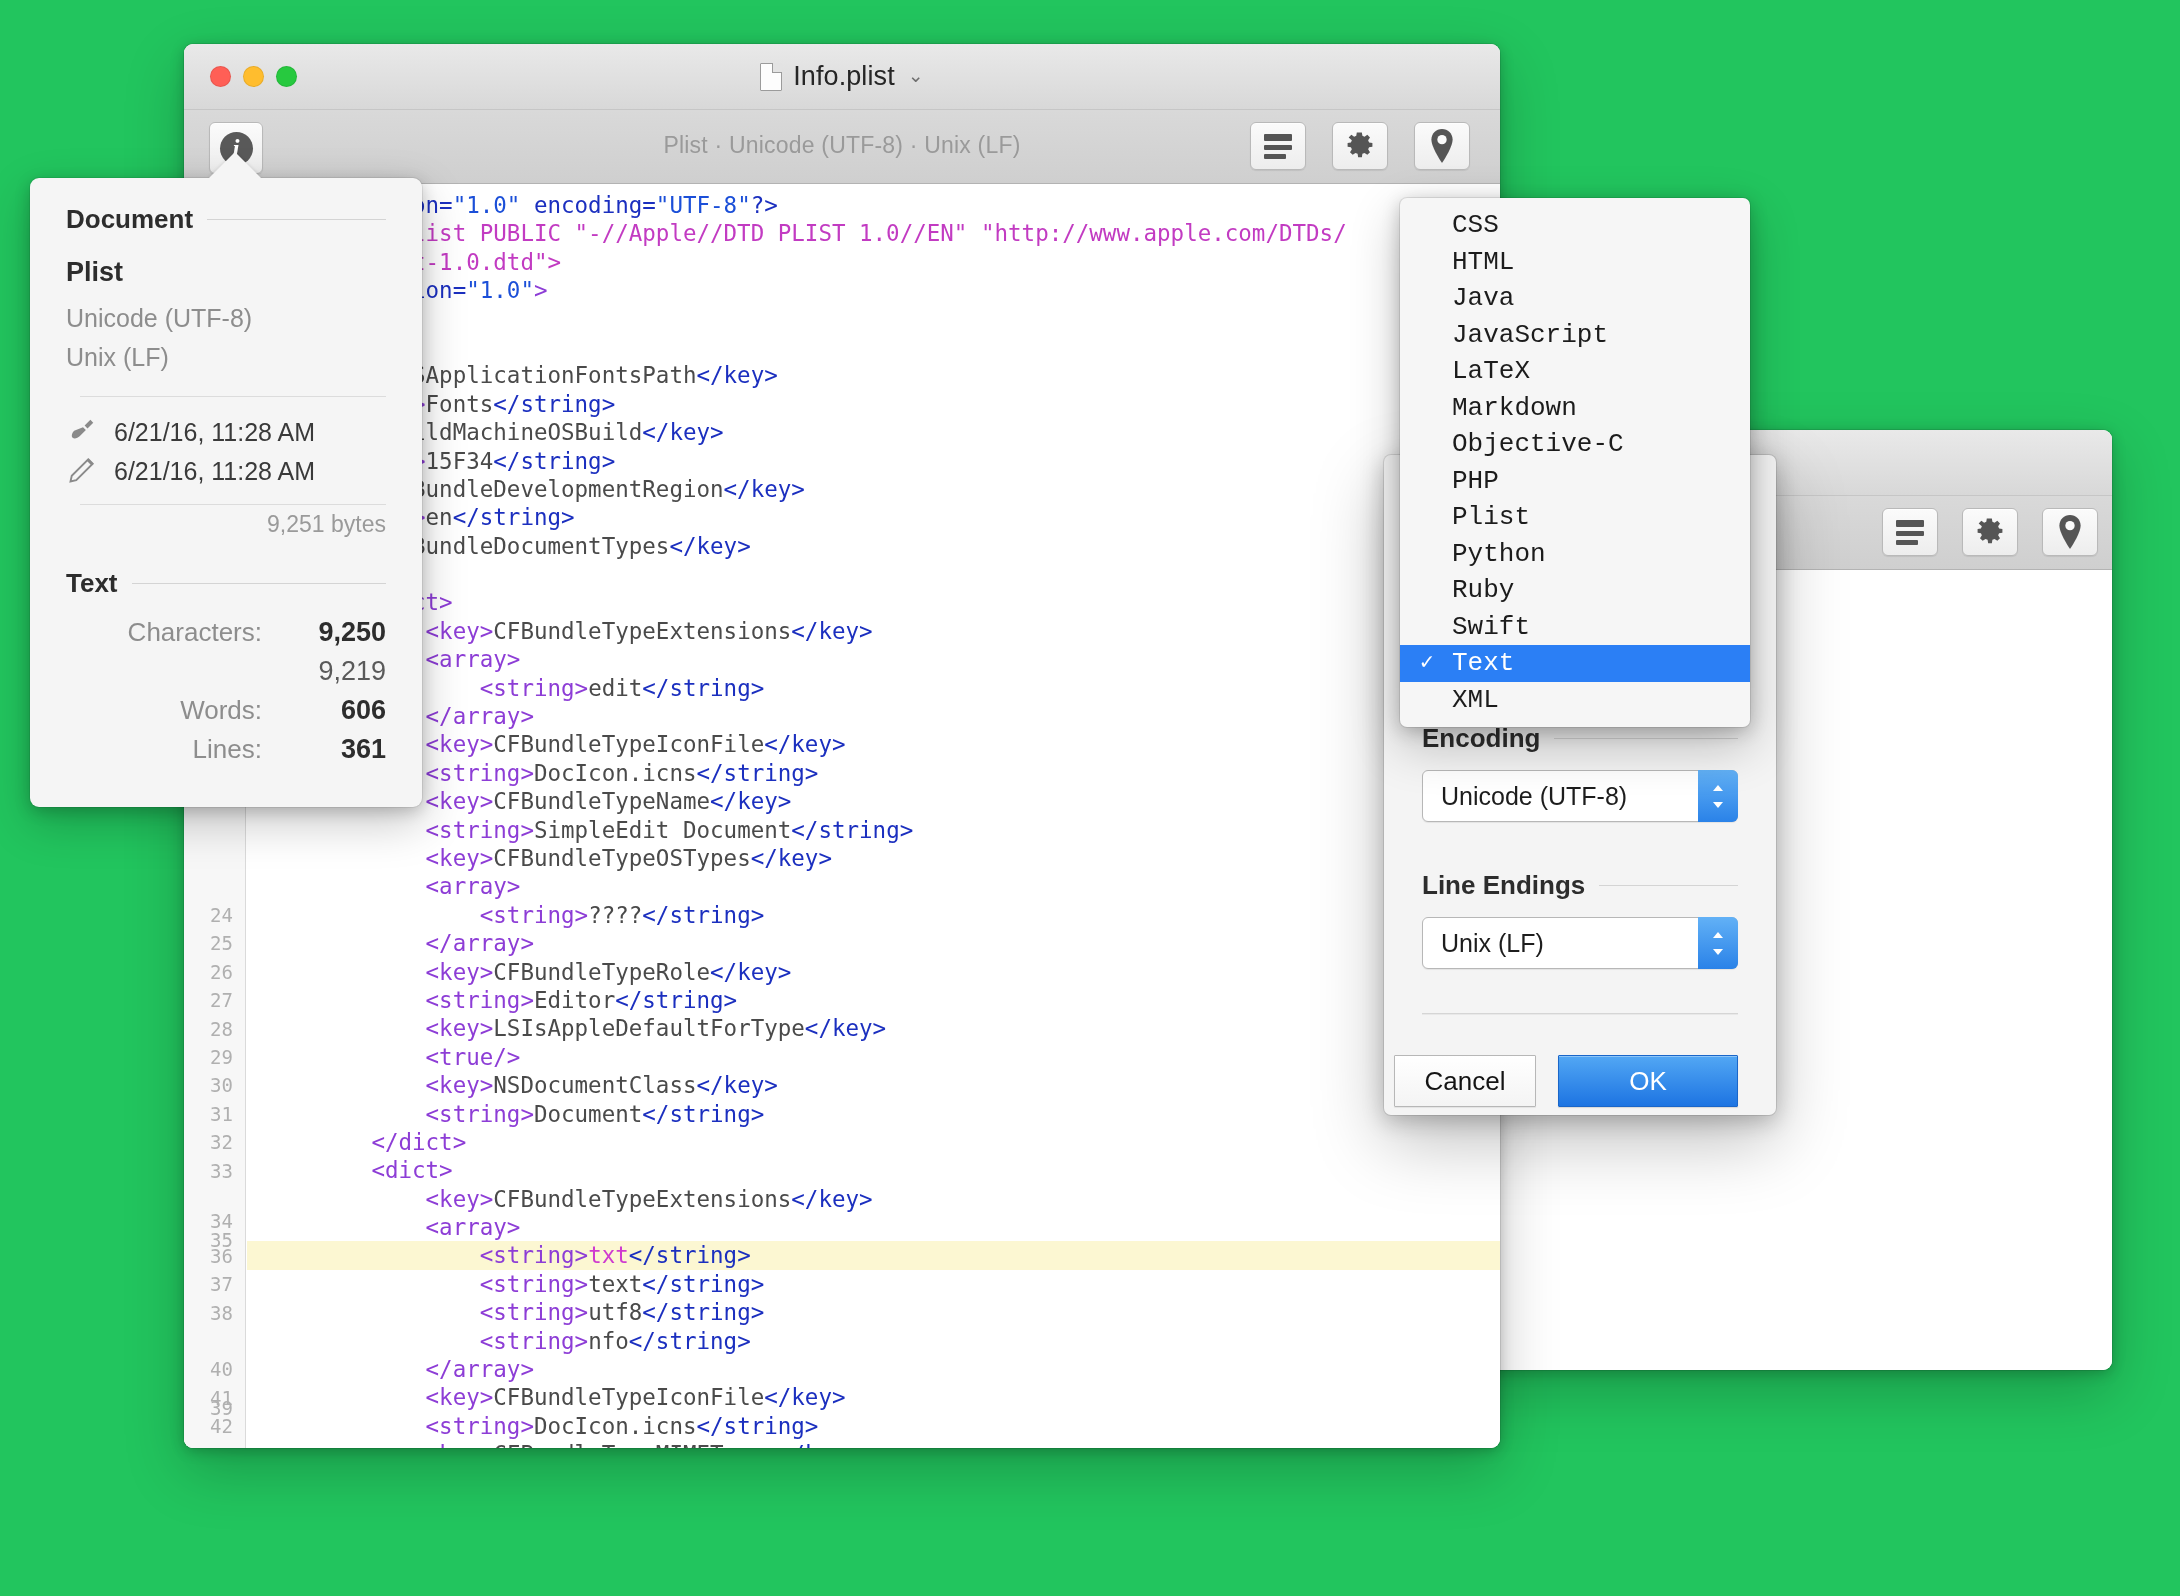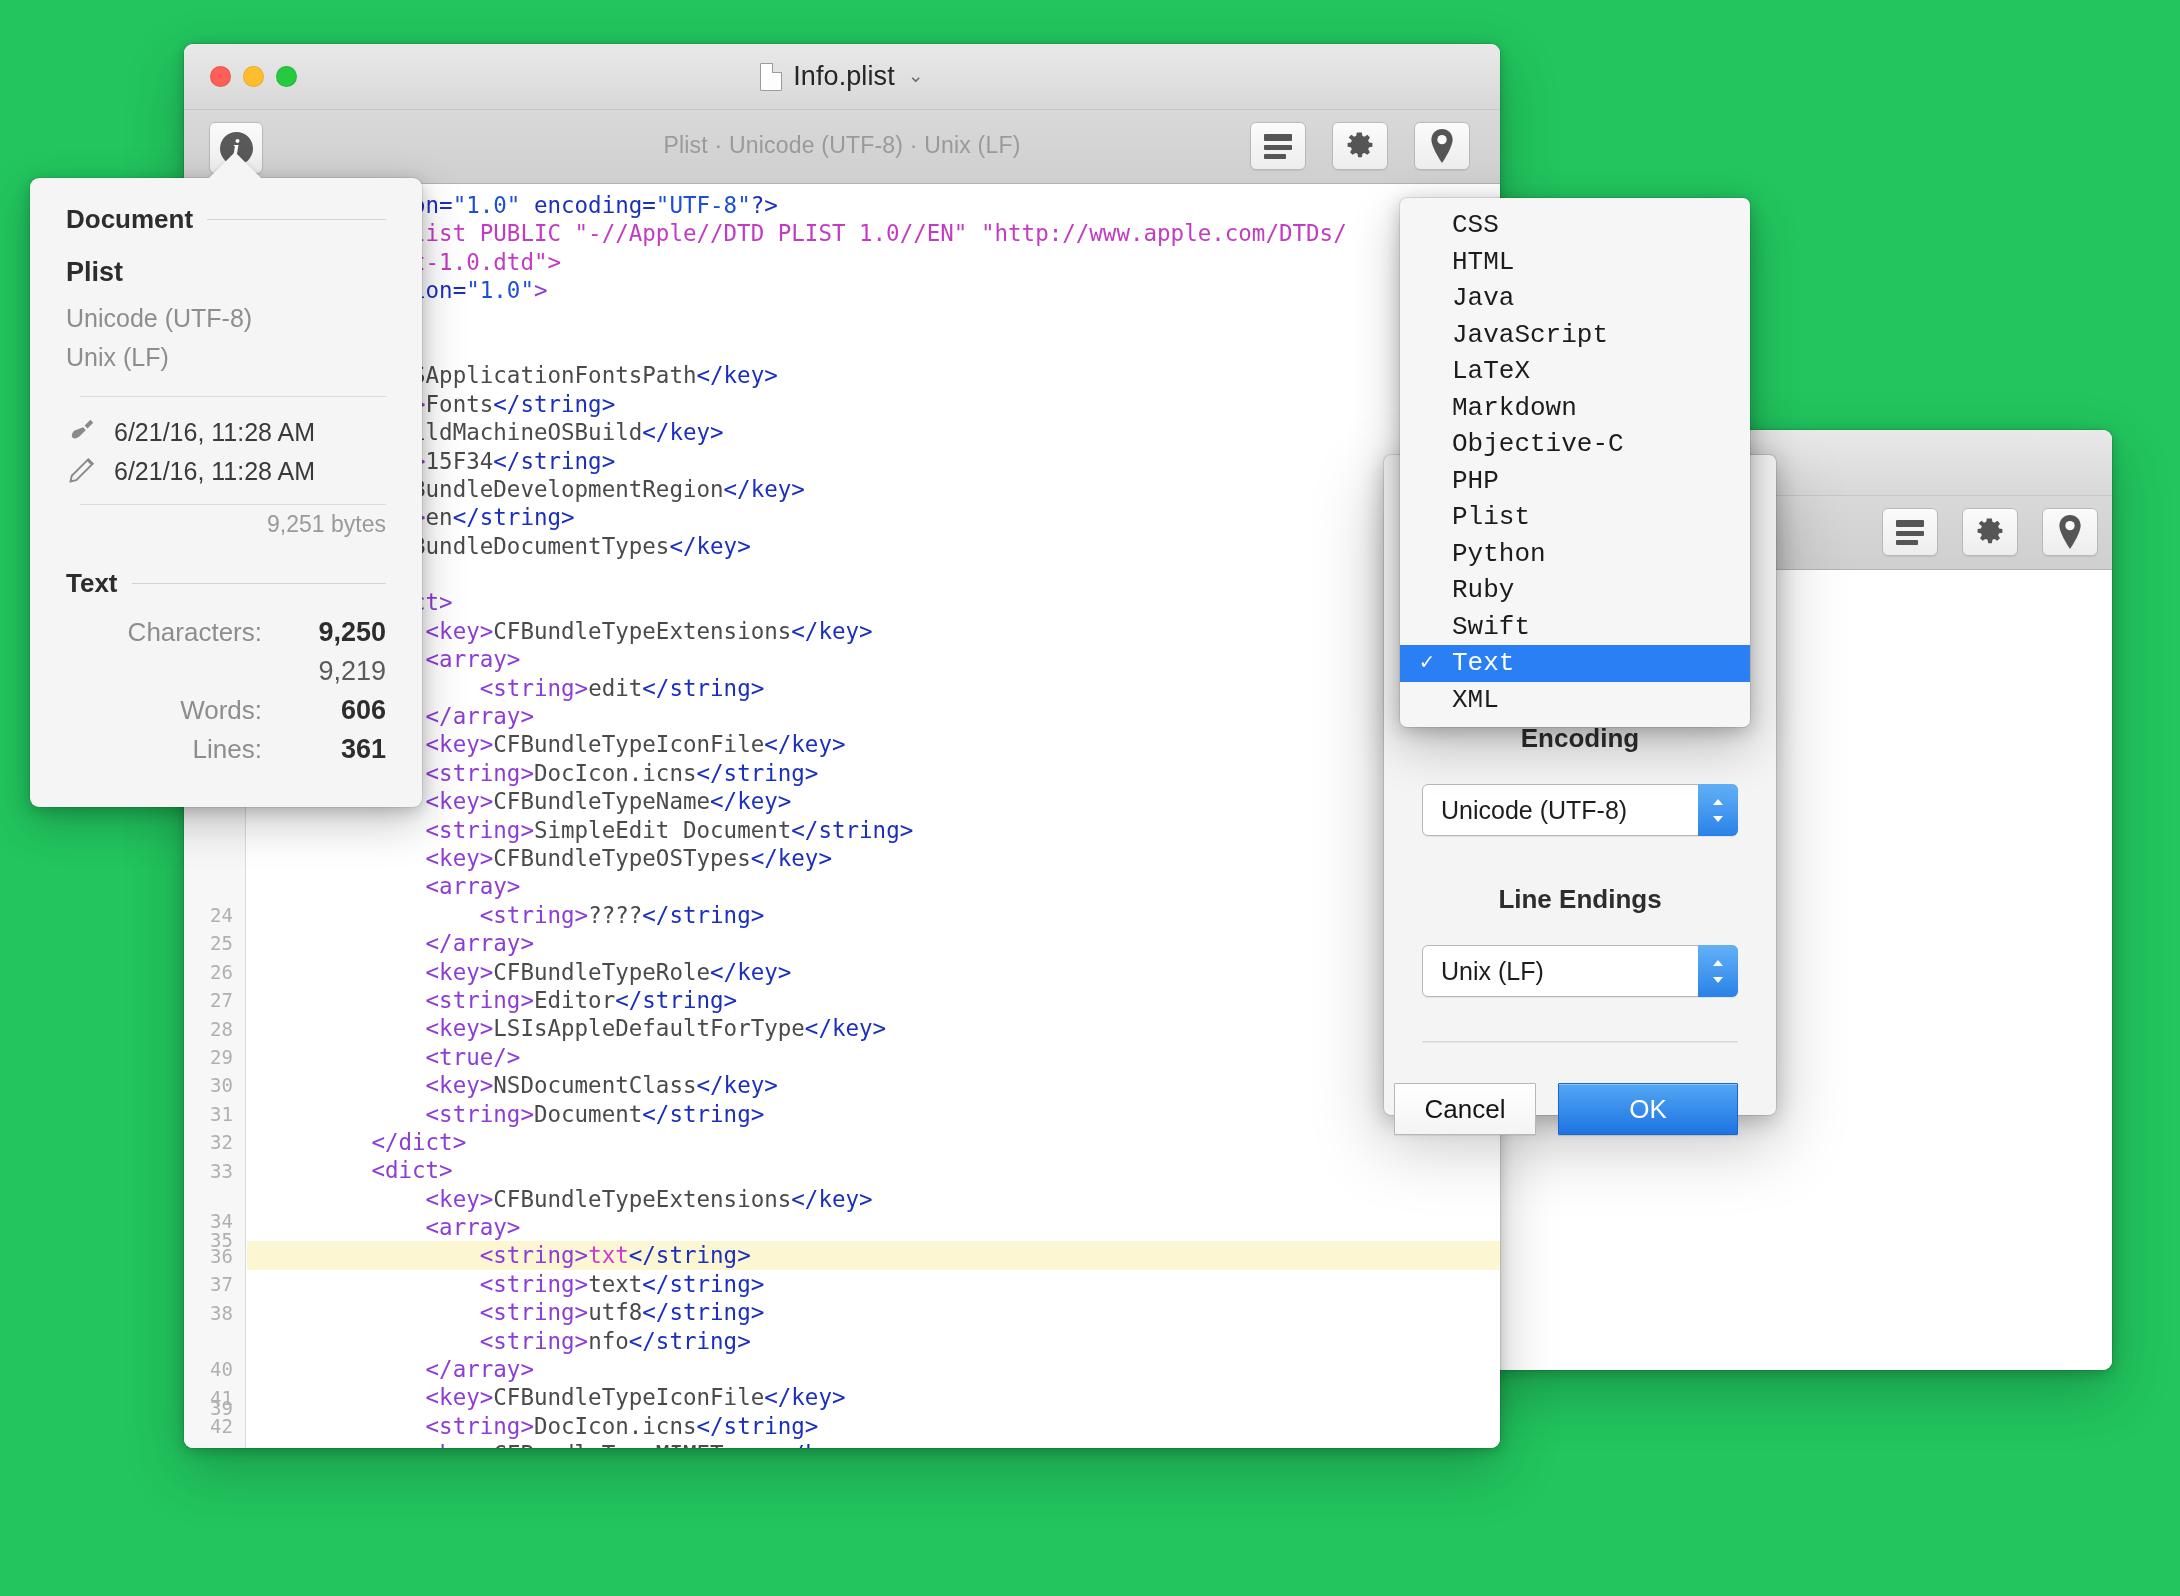--- a/index.html
+++ b/index.html
@@ -149,21 +149,21 @@
   .stat .val.thin { font-weight: normal; color: #5a5a5a; }
 
   
   .sheet {
     position: absolute;
     background: #f4f4f4;
     border-radius: 7px;
     box-shadow: 0 6px 22px rgba(0,0,0,.22), 0 26px 70px rgba(0,0,0,.25), 0 0 0 1px rgba(0,0,0,.10);
     padding: 0 38px;
   }
-  .sheet .sec-head { margin-bottom: 16px; flex-direction: column; }
+  .sheet .sec-head { margin-bottom: 16px; }
   .popup-btn {
     position: relative;
     height: 52px;
     background: #ffffff;
     border: 1px solid #b7b7b7;
     border-radius: 6px;
     display: flex; align-items: center;
     padding-left: 18px;
     font-size: 25px; color: #1d1d1d;
     box-shadow: 0 1px 1px rgba(0,0,0,.07);

